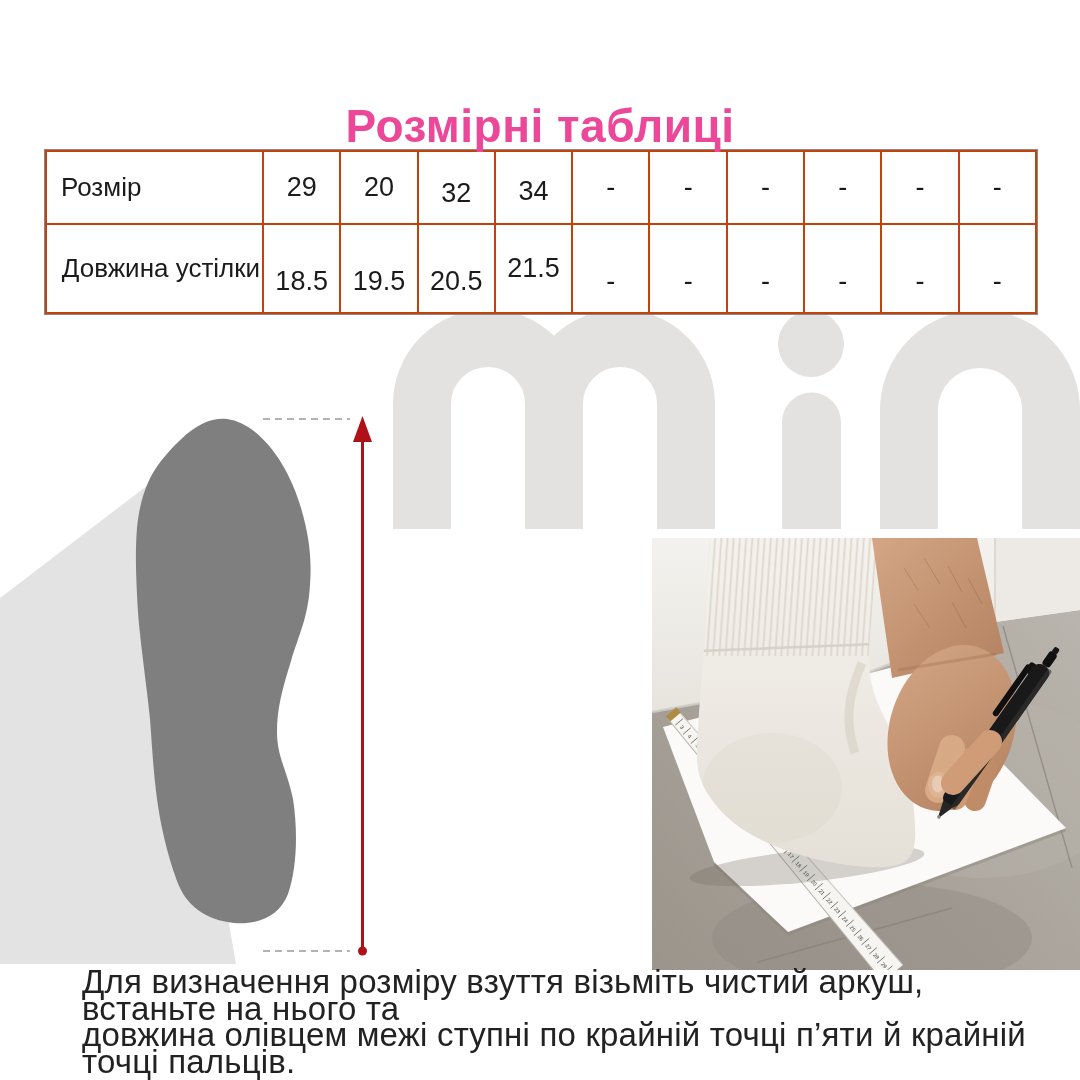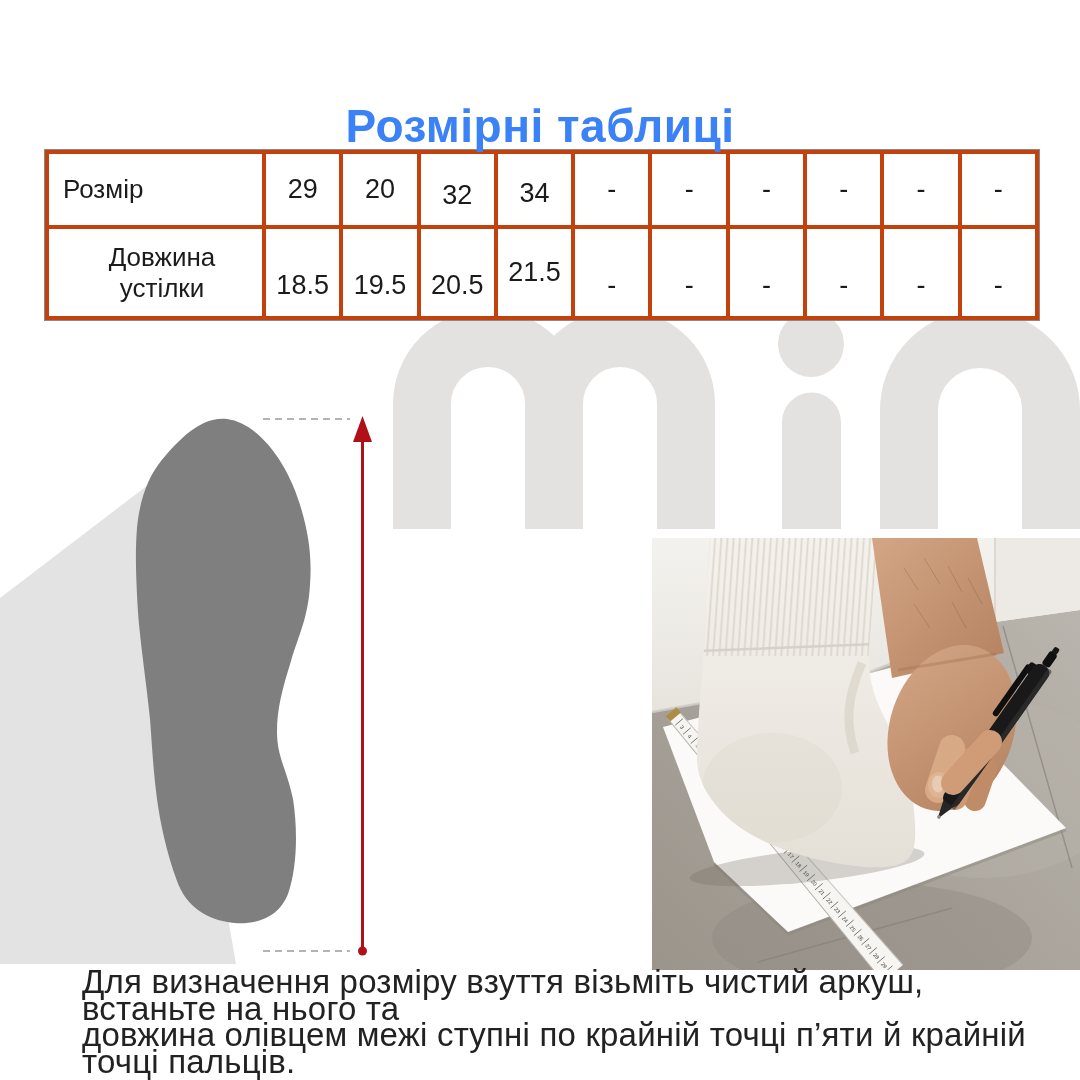--- a/index.html
+++ b/index.html
@@ -1,25 +1,25 @@
 <!DOCTYPE html>
 <html lang="uk"><head>
 <meta charset="utf-8">
 <style>
   html,body{margin:0;padding:0;background:#fff;}
   .canvas{position:relative;width:1080px;height:1080px;margin:0 auto;background:#ffffff;
           overflow:hidden;font-family:"Liberation Sans", sans-serif;}
   
   .title{position:absolute;left:0;top:68px;width:100%;text-align:center;
-         font-size:46px;font-weight:bold;letter-spacing:.5px;color:#3b82f6;z-index:3;}
+         font-size:46px;font-weight:bold;letter-spacing:.5px;color:#ec4899;z-index:3;}
   
   .size-table{position:absolute;left:45px;top:150px;width:990px;z-index:2;
               border-collapse:collapse;table-layout:fixed;background:#fff;
               outline:1px solid #8a8a8a;}
-  .size-table td{border:4px solid #c2410c;color:#1b1b1b;background:#fff;vertical-align:middle;}
+  .size-table td{border:2px solid #c2410c;color:#1b1b1b;background:#fff;vertical-align:middle;}
   .size-table tr:nth-child(1) td{height:58px;}
   .size-table tr:nth-child(2) td{height:60px;text-align:center;}
   .size-table td.lbl{font-size:26px;padding-left:14px;text-align:left;}
   .size-table td.num{font-size:27px;text-align:center;}
   .size-table tr:nth-child(1) td:nth-child(4){padding-top:12px;}
   .size-table tr:nth-child(1) td:nth-child(5){padding-top:8px;}
   .size-table tr:nth-child(2) td.num{padding-top:26px;}
   .size-table tr:nth-child(2) td:nth-child(5){padding-top:0;}
   
   .wm-svg,.diagram-svg{position:absolute;left:0;top:0;width:1080px;height:1080px;pointer-events:none;}

